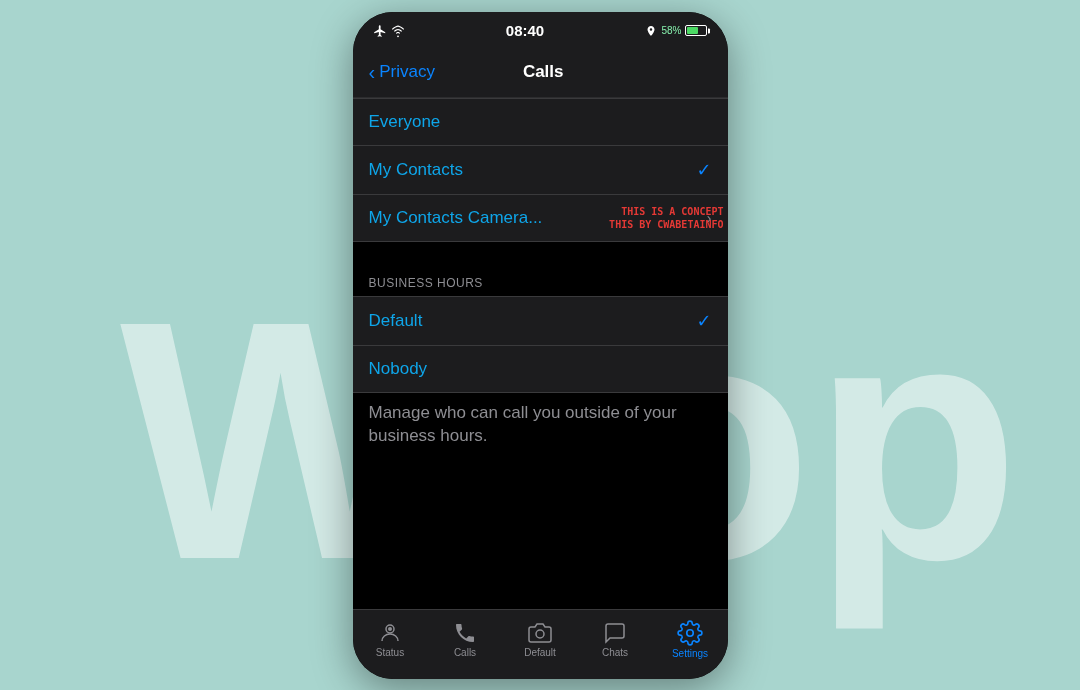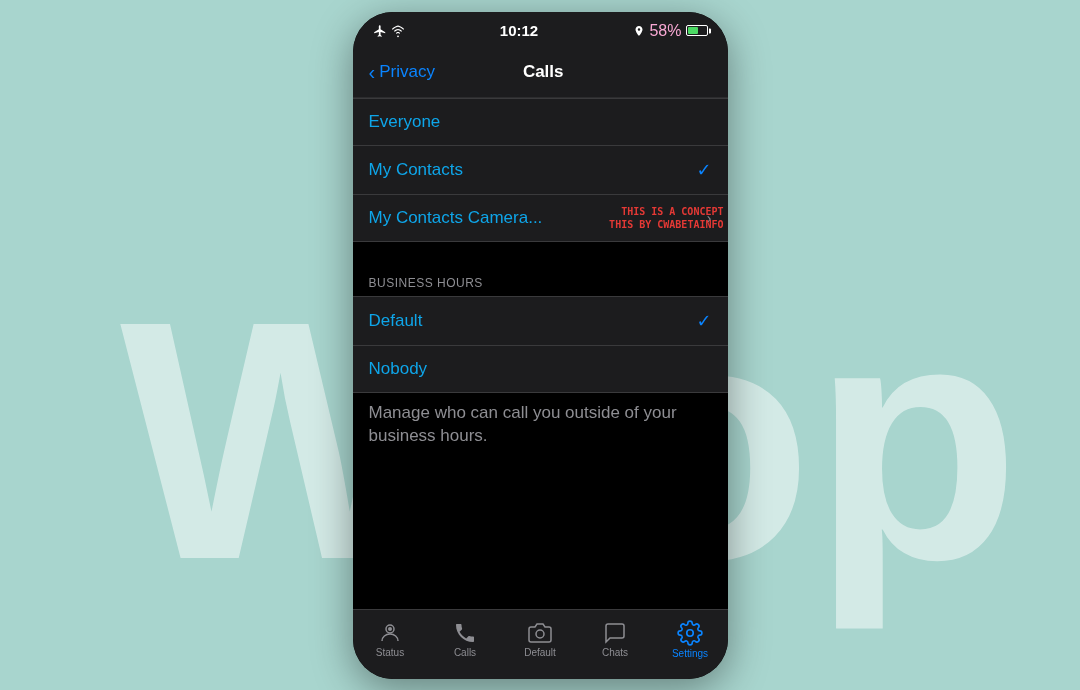--- a/index.html
+++ b/index.html
@@ -250,27 +250,27 @@
     <div class="status-left">
 
       <svg width="14" height="14" viewBox="0 0 24 24" fill="white">
         <path d="M21 16v-2l-8-5V3.5a1.5 1.5 0 0 0-3 0V9l-8 5v2l8-2.5V19l-2 1.5V22l3.5-1 3.5 1v-1.5L13 19v-5.5l8 2.5z"></path>
       </svg>
 
       <svg width="14" height="14" viewBox="0 0 24 24" fill="white">
         <path d="M1.41 8.46C5.17 4.7 10.38 2.5 12 2.5s6.83 2.2 10.59 5.96l-1.42 1.42C17.79 6.5 13.5 4.5 12 4.5s-5.79 2-9.17 5.38L1.41 8.46zm3.54 3.54C7.13 9.82 9.4 8.5 12 8.5s4.87 1.32 7.05 3.5l-1.42 1.42C15.87 11.67 14.03 10.5 12 10.5s-3.87 1.17-5.63 2.92l-1.42-1.42zm3.54 3.54C9.17 14.46 10.5 13.5 12 13.5s2.83.96 3.51 2.04l-1.42 1.42C13.56 16.12 12.84 15.5 12 15.5s-1.56.62-2.09 1.46l-1.42-1.42zM12 19.5a1.5 1.5 0 1 1 0 3 1.5 1.5 0 0 1 0-3z"></path>
       </svg>
     </div>
-    <div class="status-center">10:12</div>
+    <div class="status-center">08:40</div>
     <div class="status-right">
 
       <svg width="12" height="12" viewBox="0 0 24 24" fill="white">
         <path d="M12 2C8.13 2 5 5.13 5 9c0 5.25 7 13 7 13s7-7.75 7-13c0-3.87-3.13-7-7-7zm0 9.5a2.5 2.5 0 0 1 0-5 2.5 2.5 0 0 1 0 5z"></path>
       </svg>
-      <span style="font-size:16px;color:#f9a8d4;">58%</span>
+      <span style="font-size:10px;color:#86efac;">58%</span>
       <div class="battery-icon">
         <div class="battery-fill"></div>
       </div>
     </div>
   </div>
 
   <div class="nav-bar">
     <div class="nav-back">
       <span style="font-size:20px;">‹</span>
       <span>Privacy</span>

